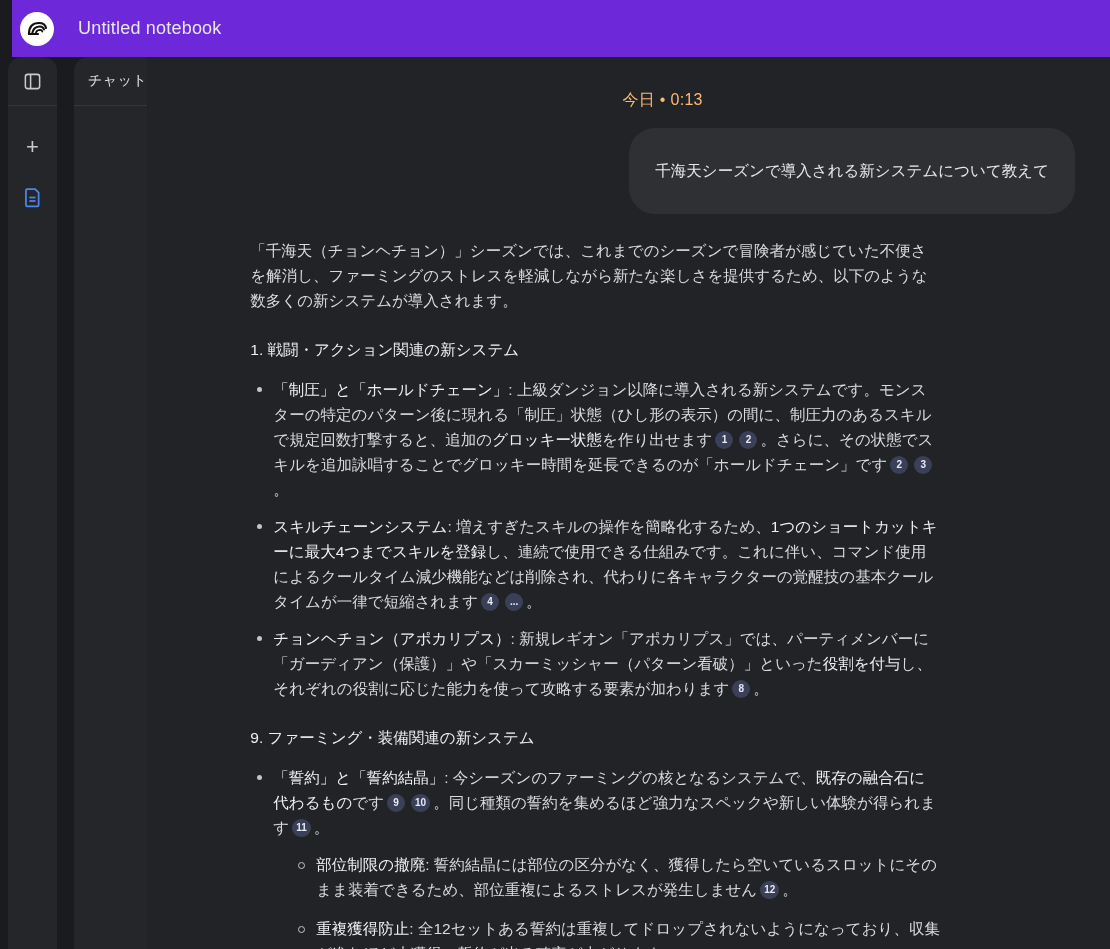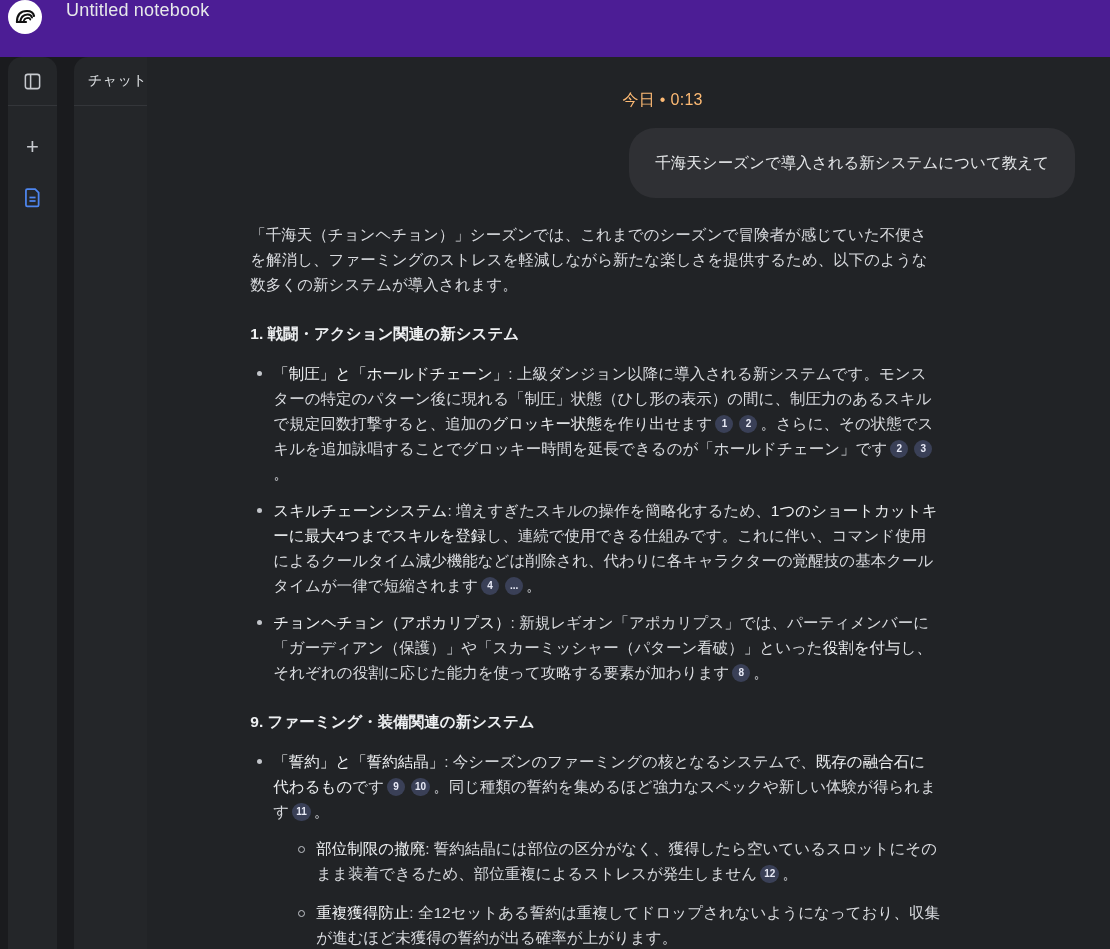--- a/index.html
+++ b/index.html
@@ -3,44 +3,44 @@
 <meta charset="utf-8">
 <style>
   * { margin:0; padding:0; box-sizing:border-box; }
   html,body { width:1110px; height:949px; overflow:hidden; }
   body {
     background:#1a1b1e;
     font-family:"Liberation Sans","DejaVu Sans",sans-serif;
     color:#dfe1e5;
   }
   
-  .topbar { height:57px; display:flex; padding-left:8px; background:#4c1d95; }
+  .topbar { height:57px; display:flex; align-items:center; padding-left:8px; background:#6d28d9;margin-left:12px; }
   .logo-circle { width:34px; height:34px; border-radius:50%; background:#ffffff; display:flex; align-items:center; justify-content:center; flex:none; }
   .app-title { margin-left:24px; font-size:18px; color:#e6e8ea; letter-spacing:.2px; }
   
   .layout { display:flex; height:892px; padding-left:8px; }
   .rail { width:49px; flex:none; background:#242629; border-radius:14px 14px 0 0; margin-right:17px; display:flex; flex-direction:column; align-items:center; }
   .rail-header { height:49px; width:100%; display:flex; align-items:center; justify-content:center; border-bottom:1px solid #34363a; }
   .rail-btn { width:34px; height:34px; display:flex; align-items:center; justify-content:center; border-radius:50%; cursor:pointer; }
   .plus-glyph { font-size:22px; color:#c7cacf; font-weight:400; line-height:1; }
   .rail-body { display:flex; flex-direction:column; align-items:center; padding-top:24px; gap:16px; }
   
   .main { flex:1; background:#242629; border-radius:14px 0 0 0; display:flex; flex-direction:row; min-width:0; }
   .chat-header { height:49px; flex:none; display:flex; align-items:center; padding-left:14px; border-bottom:1px solid #34363a; }
   .chat-tab { font-size:14px; color:#dde0e3; letter-spacing:.5px; }
   .chat-scroll { flex:1; background:#212326; overflow:hidden; }
   .chat-col { padding:33px 35px 0 103px; display:flex; flex-direction:column; }
   .stamp { text-align:center; font-size:16px; color:#fdba74; letter-spacing:.3px; }
   .bubble {
     align-self:flex-end; margin-top:17px; background:#2f3034; color:#e6e8ea;
-    font-size:15.5px; line-height:22px; padding:24px 26px; border-radius:26px; max-width:620px;
+    font-size:15.5px; line-height:22px; padding:32px 26px; border-radius:26px; max-width:620px;
   }
   .answer { margin-top:24px; max-width:690px; font-size:15.5px; line-height:25px; color:#d9dbdf; }
   .answer p { margin-bottom:24px; }
-  .answer h3 { font-size:15.5px; color:#eef0f2; font-weight:700; margin:0 0 15px; }
+  .answer h3 { font-size:15.5px; color:#eef0f2; font-weight:400; margin:0 0 15px; }
   .answer ul { list-style:none; margin:0 0 24px; }
   .answer li { position:relative; padding-left:23px; margin-bottom:12px; }
   .answer li::before { content:""; position:absolute; left:7px; top:10px; width:5px; height:5px; border-radius:50%; background:#c2c5ca; }
   .answer ul.sub { margin:12px 0 0 20px; }
   .answer ul.sub li { padding-left:23px; margin-bottom:14px; }
   .answer ul.sub li::before { background:transparent; border:1.2px solid #c2c5ca; width:5px; height:5px; left:5px; }
   .answer b { color:#eef0f2; font-weight:400; }
   .chip {
     display:inline-flex; align-items:center; justify-content:center;
     min-width:18px; height:18px; padding:0 4px; margin:0 3px;

